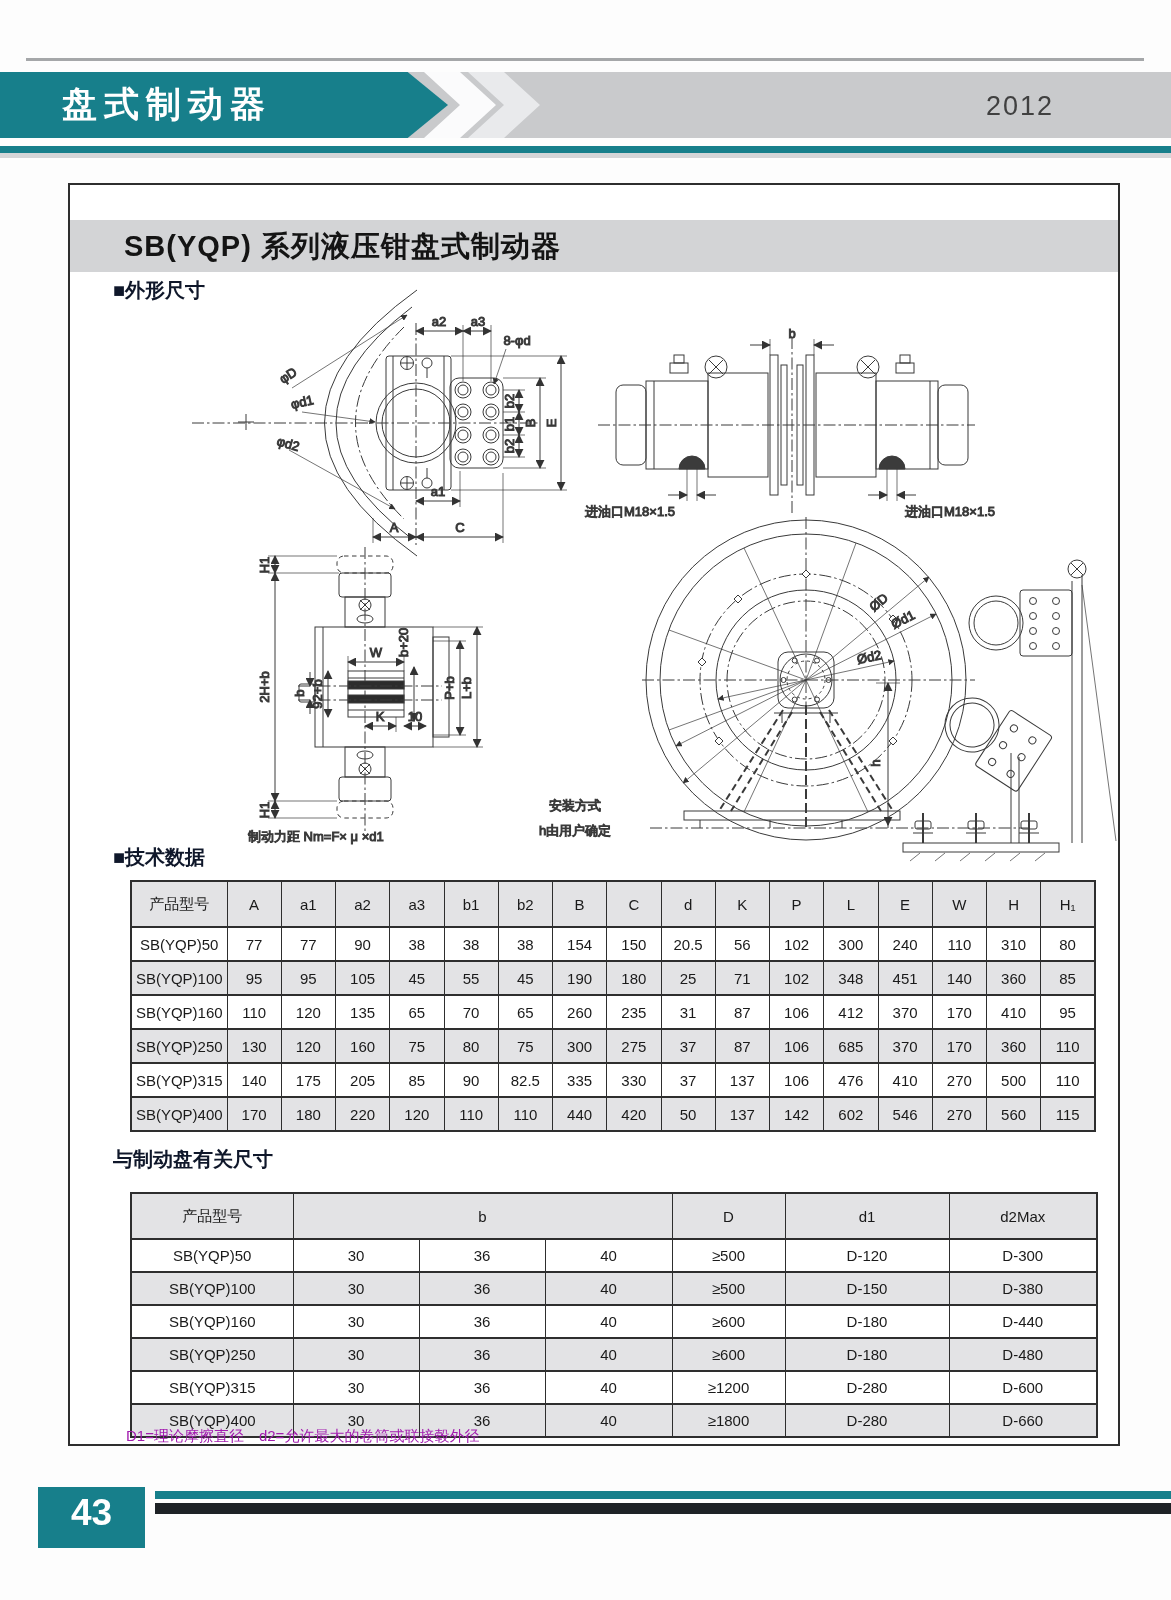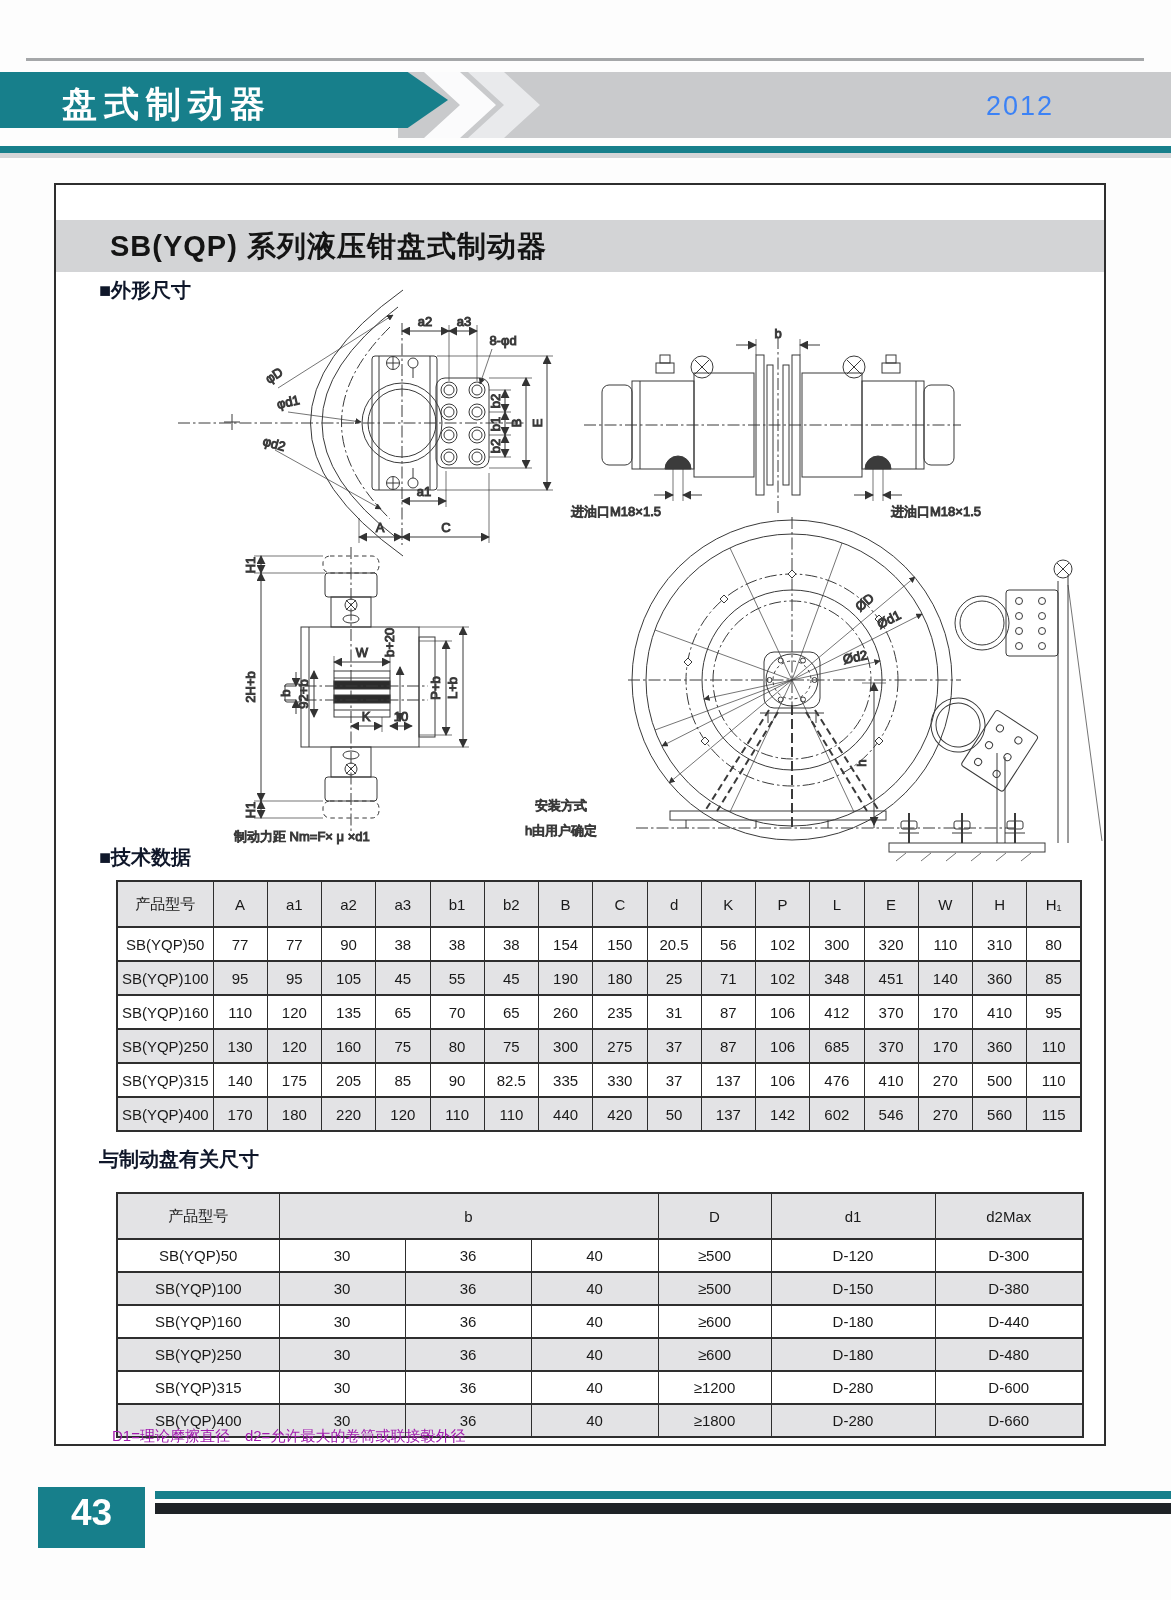--- a/index.html
+++ b/index.html
@@ -10,30 +10,30 @@
     color:#1c1c1c;overflow:hidden;
   }
   .abs{position:absolute;}
   
   .scan-line{left:26px;top:58px;width:1118px;height:3px;background:#8f9194;opacity:.8;}
   .gray-bar{left:398px;top:72px;width:773px;height:66px;background:#c9cacc;}
   .chev{top:72px;height:66px;width:72px;
     clip-path:polygon(0 0,50% 0,100% 50%,50% 100%,0 100%,50% 50%);}
   .chev1{left:424px;background:#fbfbfc;}
   .chev2{left:468px;background:#e9eaec;}
-  .teal-banner{left:0;top:72px;width:448px;height:56px;box-sizing:border-box;
+  .teal-banner{left:0;top:72px;width:448px;height:66px;box-sizing:border-box;
     background:#177f8b;clip-path:polygon(0 0,91% 0,100% 50%,91% 100%,0 100%);
     color:#fff;font-size:35px;font-weight:bold;line-height:64px;
     padding-left:62px;letter-spacing:7px;}
   .year{left:972px;top:72px;width:96px;height:66px;line-height:68px;
-    font-size:27px;color:#3b82f6;text-align:center;letter-spacing:2px;}
+    font-size:27px;color:#404040;text-align:center;letter-spacing:2px;}
   .rule-teal{left:0;top:146px;width:1171px;height:7px;background:#177f8b;}
   .rule-gray{left:0;top:153px;width:1171px;height:5px;background:#d4d5d7;}
   
-  .content-box{left:54px;top:183px;width:1052px;height:1263px;
+  .content-box{left:68px;top:183px;width:1052px;height:1263px;
     border:2px solid #2e2e2e;background:#fff;box-sizing:border-box;}
   .doc-title{left:0;top:35px;width:1048px;height:52px;background:#d3d4d6;
     font-size:29px;font-weight:bold;line-height:53px;padding-left:54px;
     box-sizing:border-box;color:#141414;letter-spacing:1px;}
   .sec{font-weight:bold;font-size:20px;color:#0f172a;}
   .sec-dims{left:43px;top:92px;}
   .sec-tech{left:43px;top:659px;}
   .sec-disc{left:43px;top:961px;}
   .footnote{left:56px;top:1242px;font-size:15px;color:#a21caf;}
   
@@ -454,21 +454,21 @@
           <td>90</td>
           <td>38</td>
           <td>38</td>
           <td>38</td>
           <td>154</td>
           <td>150</td>
           <td>20.5</td>
           <td>56</td>
           <td>102</td>
           <td>300</td>
-          <td>320</td>
+          <td>240</td>
           <td>110</td>
           <td>310</td>
           <td>80</td>
         </tr>
         <tr>
           <td>SB(YQP)100</td>
           <td>95</td>
           <td>95</td>
           <td>105</td>
           <td>45</td>

